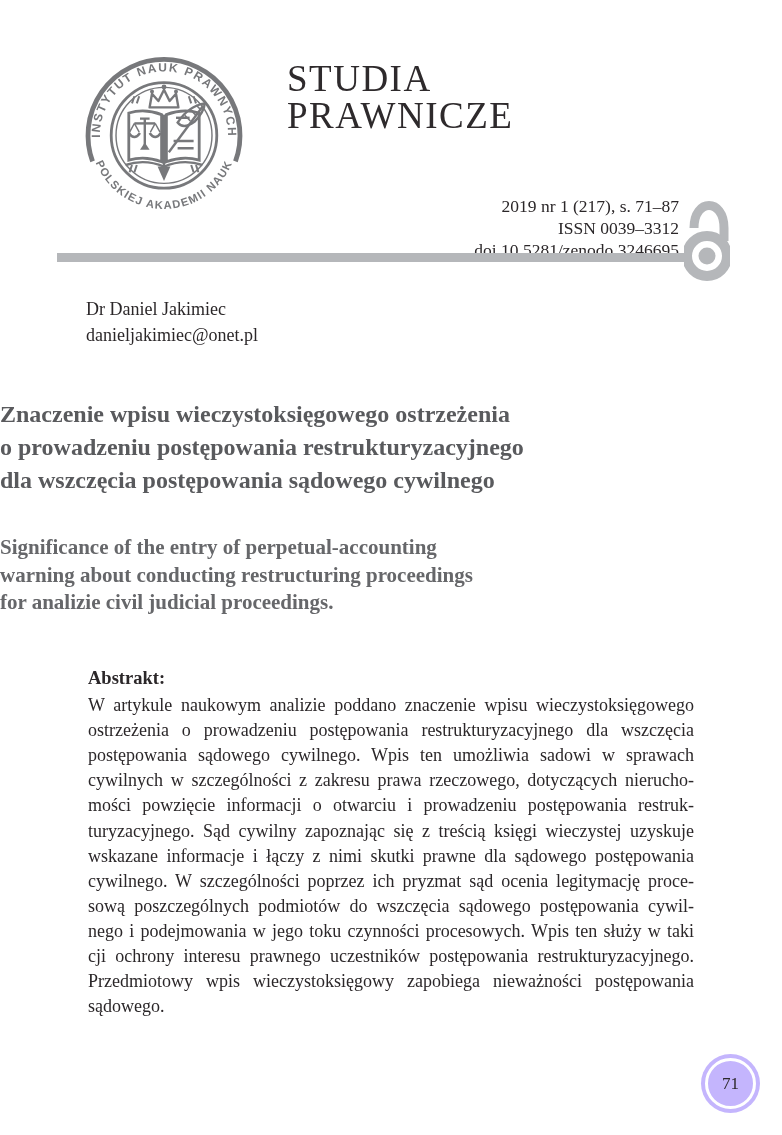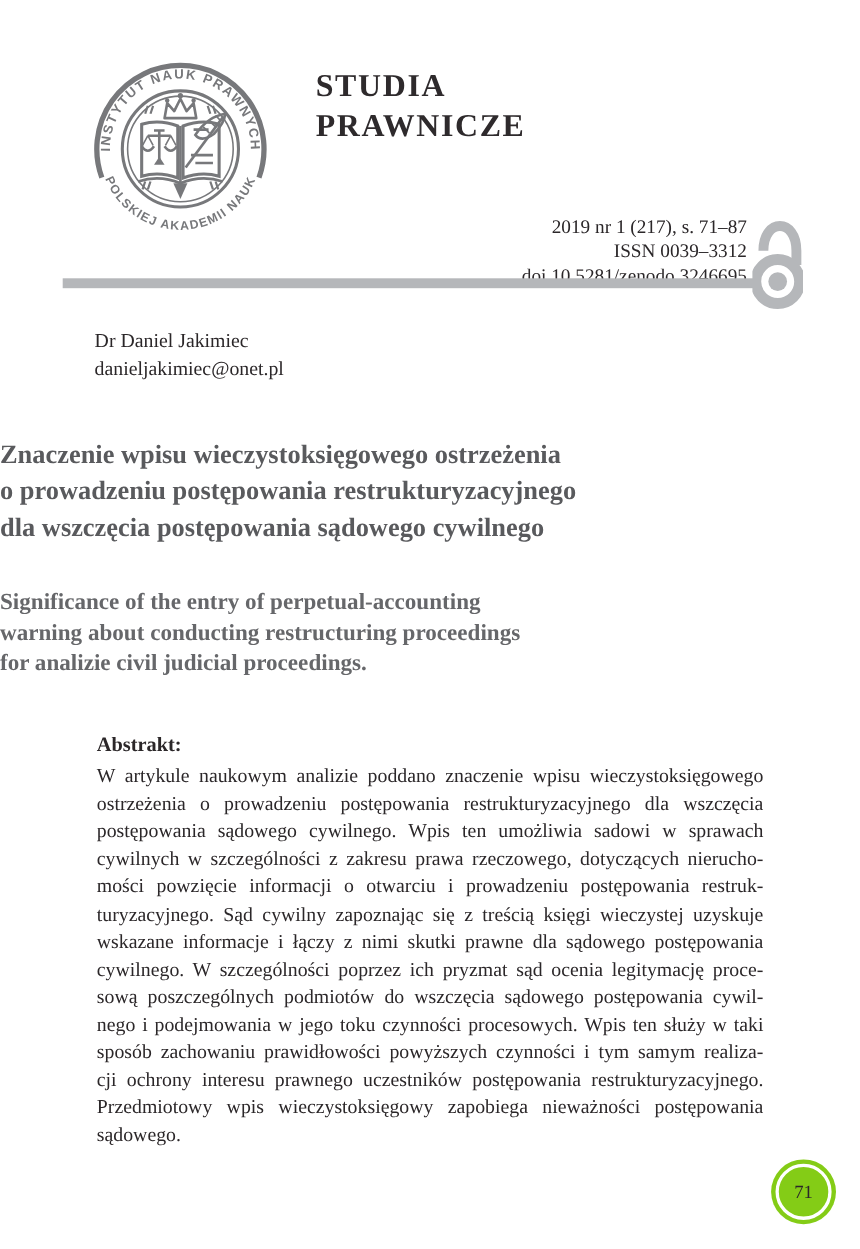--- a/index.html
+++ b/index.html
@@ -28,25 +28,24 @@
     font-weight: bold;
     fill: #77787b;
   }
   .seal-text.top    { font-size: 15px; letter-spacing: 2px; }
   .seal-text.bottom { font-size: 14px; letter-spacing: 1.5px; }
 
   .journal-name {
     position: absolute;
     left: 287px;
     top: 60px;
-    font-size: 29px;
+    font-size: 37px;
     line-height: 37px;
     letter-spacing: 1.5px;
     color: #2e2a2c;
-    font-weight: bold;
   }
 
   .pub-info {
     position: absolute;
     top: 172px;
     right: 103px;
     text-align: right;
     font-size: 17.5px;
     line-height: 22px;
     color: #2b2729;
@@ -129,21 +128,21 @@
   .abstract-line:last-child { text-align-last: left; }
 
   
   .page-circle {
     position: absolute;
     left: 701px;
     top: 1054px;
     width: 59px;
     height: 59px;
     border-radius: 50%;
-    background: #84cc16;
+    background: #c4b5fd;
     display: flex;
     align-items: center;
     justify-content: center;
   }
   .page-circle-ring {
     position: absolute;
     inset: 4px;
     border: 3px solid #ffffff;
     border-radius: 50%;
   }
@@ -267,21 +266,20 @@
     <div class="abstract-line">W artykule naukowym analizie poddano znaczenie wpisu wieczystoksięgowego</div>
         <div class="abstract-line">ostrzeżenia o prowadzeniu postępowania restrukturyzacyjnego dla wszczęcia</div>
         <div class="abstract-line">postępowania sądowego cywilnego. Wpis ten umożliwia sadowi w sprawach</div>
         <div class="abstract-line">cywilnych w szczególności z zakresu prawa rzeczowego, dotyczących nierucho-</div>
         <div class="abstract-line">mości powzięcie informacji o otwarciu i prowadzeniu postępowania restruk-</div>
         <div class="abstract-line">turyzacyjnego. Sąd cywilny zapoznając się z treścią księgi wieczystej uzyskuje</div>
         <div class="abstract-line">wskazane informacje i łączy z nimi skutki prawne dla sądowego postępowania</div>
         <div class="abstract-line">cywilnego. W szczególności poprzez ich pryzmat sąd ocenia legitymację proce-</div>
         <div class="abstract-line">sową poszczególnych podmiotów do wszczęcia sądowego postępowania cywil-</div>
         <div class="abstract-line">nego i podejmowania w jego toku czynności procesowych. Wpis ten służy w taki</div>
-        <div class="abstract-line">sposób zachowaniu prawidłowości powyższych czynności i tym samym realiza-</div>
         <div class="abstract-line">cji ochrony interesu prawnego uczestników postępowania restrukturyzacyjnego.</div>
         <div class="abstract-line">Przedmiotowy wpis wieczystoksięgowy zapobiega nieważności postępowania</div>
         <div class="abstract-line">sądowego.</div>
       </div>
   </section>
 
   <div class="page-circle">
     <div class="page-circle-ring"></div>
     <span class="page-num">71</span>
   </div>

